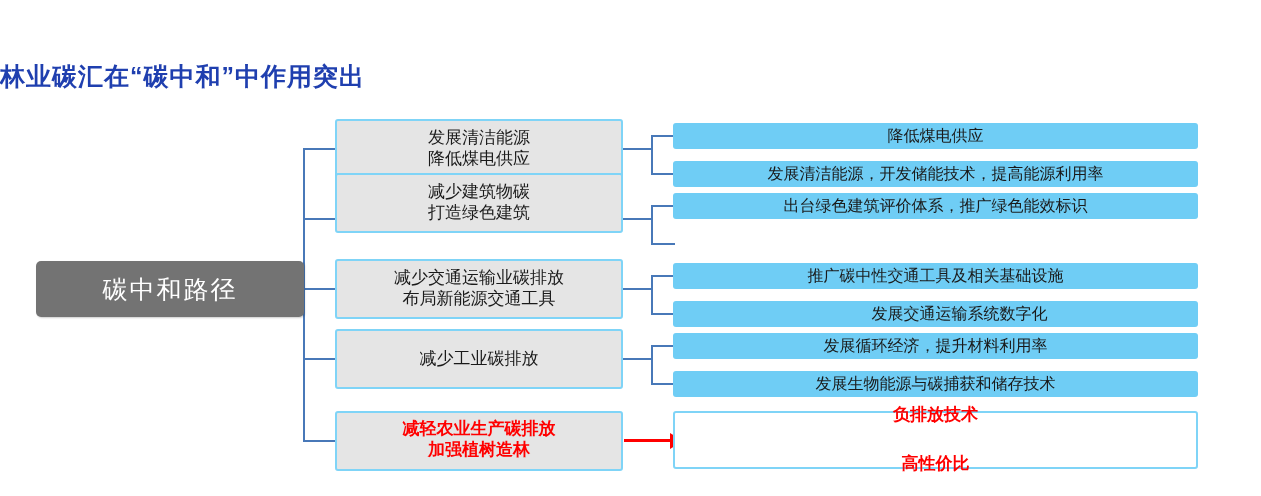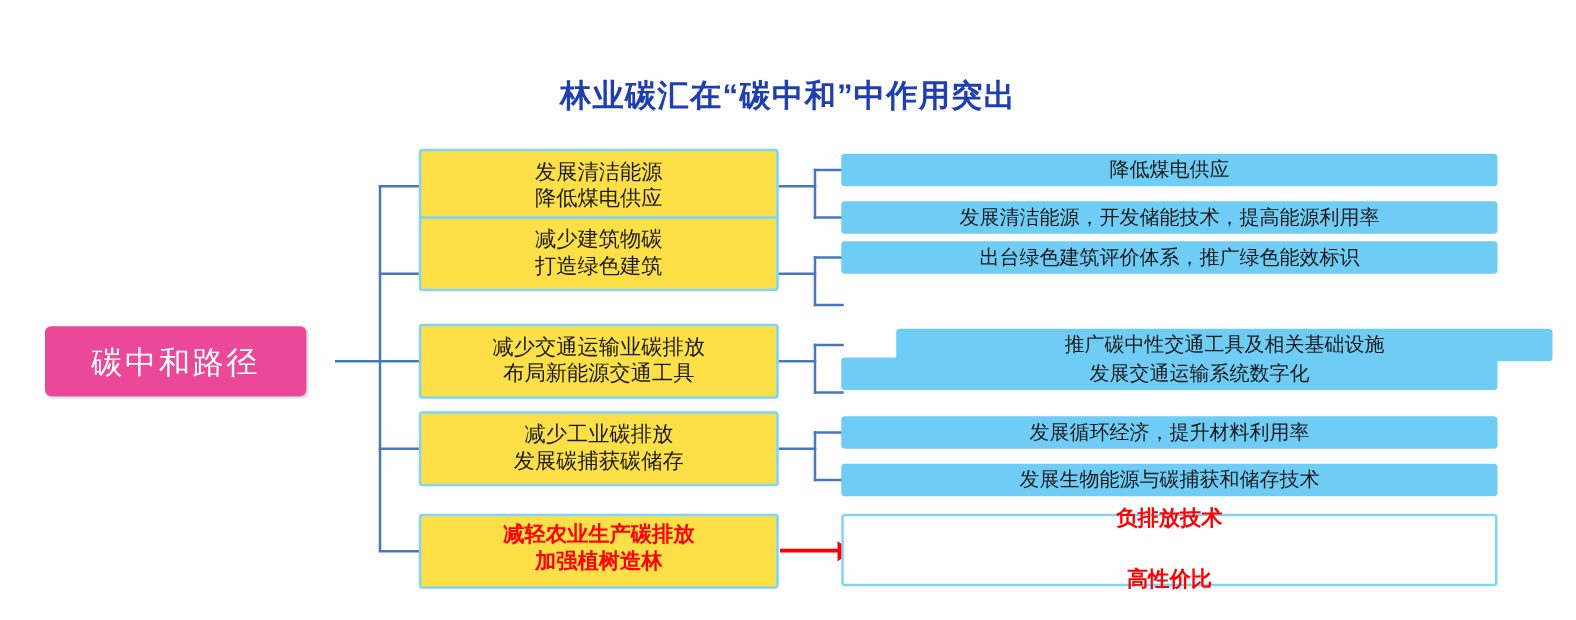--- a/index.html
+++ b/index.html
@@ -17,54 +17,53 @@
     background: #ffffff;
     overflow: hidden;
   }
 
   
   .title {
     position: absolute;
     left: 0;
     top: 60px;
     width: 1261px;
-    text-align: center;
     font-size: 25px;
     font-weight: bold;
     color: #1F3FAF;
     letter-spacing: 1px;
     white-space: nowrap;
   }
 
   
   .root-node {
     position: absolute;
     left: 36px;
     top: 261px;
-    width: 209px;
+    width: 268px;
     height: 56px;
-    background: #ec4899;
+    background: #737373;
     border-radius: 5px;
     display: flex;
     align-items: center;
     justify-content: center;
     color: #ffffff;
     font-size: 25px;
     letter-spacing: 2px;
     box-shadow: 1px 1px 2px rgba(0,0,0,0.20);
     box-sizing: border-box;
   }
 
   
   .mid-node {
     position: absolute;
     left: 335px;
     width: 288px;
     height: 60px;
-    background: #fde047;
+    background: #e5e5e5;
     border: 2px solid #7FD4F7;
     border-radius: 3px;
     display: flex;
     flex-direction: column;
     align-items: center;
     justify-content: center;
     box-sizing: border-box;
     line-height: 1.22;
     font-size: 17px;
     color: #1a1a1a;
@@ -174,26 +173,25 @@
   <div class="leaf-bar" style="top:193px;">出台绿色建筑评价体系，推广绿色能效标识</div>
 
   <div class="mid-node" style="top:259px;">
     <span>减少交通运输业碳排放</span>
     <span>布局新能源交通工具</span>
   </div>
   <div class="conn conn-h" style="left:623px; top:288px; width:30px;"></div>
   <div class="conn conn-v" style="left:651px; top:275px; height:40px;"></div>
   <div class="conn conn-h" style="left:651px; top:275px; width:24px;"></div>
   <div class="conn conn-h" style="left:651px; top:313px; width:24px;"></div>
-  <div class="leaf-bar" style="top:263px;margin-left:44px;">推广碳中性交通工具及相关基础设施</div>
-  <div class="leaf-bar" style="top:286px;padding-left:48px;">发展交通运输系统数字化</div>
+  <div class="leaf-bar" style="top:263px;">推广碳中性交通工具及相关基础设施</div>
+  <div class="leaf-bar" style="top:301px;padding-left:48px;">发展交通运输系统数字化</div>
 
   <div class="mid-node" style="top:329px;">
     <span>减少工业碳排放</span>
-    <span>发展碳捕获碳储存</span>
   </div>
   <div class="conn conn-h" style="left:623px; top:358px; width:30px;"></div>
   <div class="conn conn-v" style="left:651px; top:345px; height:40px;"></div>
   <div class="conn conn-h" style="left:651px; top:345px; width:24px;"></div>
   <div class="conn conn-h" style="left:651px; top:383px; width:24px;"></div>
   <div class="leaf-bar" style="top:333px;">发展循环经济，提升材料利用率</div>
   <div class="leaf-bar" style="top:371px;">发展生物能源与碳捕获和储存技术</div>
 
   <div class="mid-node highlight" style="top:411px; height:60px;">
     <span>减轻农业生产碳排放</span>

